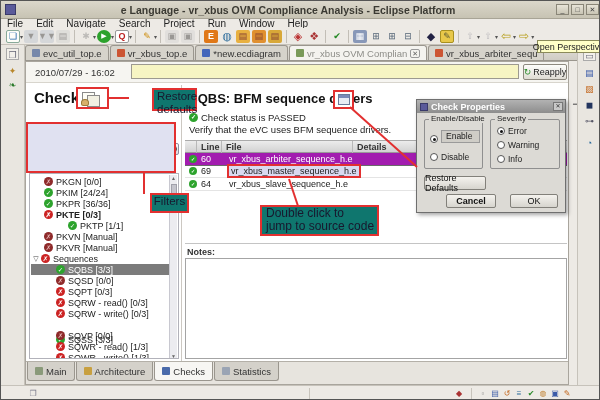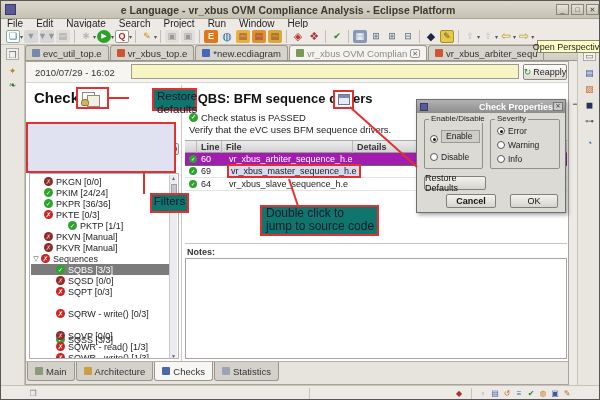--- a/index.html
+++ b/index.html
@@ -102,21 +102,21 @@
   .redfile{border:2px solid #e23030;background:#d9d9f0;padding:0 2px;color:#222;}
   #tblbottom{left:184px;top:242px;width:382px;height:1px;background:#c4c4c4;}
   #noteslabel{left:186px;top:246px;font-size:9px;font-weight:bold;color:#333;}
   #notesbox{left:184px;top:257px;width:382px;height:101px;background:#fff;border:1px solid #a4a4a4;}
   
   #dlg{left:415px;top:98px;width:150px;height:114px;background:#dcdad5;border:1px solid #6f6f6f;
        box-shadow:2px 2px 4px rgba(0,0,0,.35);z-index:40;}
   #dlgtitle{position:absolute;left:0;top:0;width:100%;height:13px;background:linear-gradient(#b2b2b2,#8d8d8d);
             display:flex;align-items:center;}
   #dlgtitle .dic{width:8px;height:8px;background:#5a5a9a;border:1px solid #3a3a6a;margin:0 3px;}
-  #dlgtitle .dt{flex:1;text-align:right;font-size:9px;font-weight:bold;color:#fff;}
+  #dlgtitle .dt{flex:1;text-align:left;font-size:9px;font-weight:bold;color:#fff;}
   #dlgtitle .dx{width:10px;height:9px;background:#c8c8c8;border:1px solid #777;font-size:6px;line-height:7px;
                 text-align:center;color:#333;margin-right:2px;}
   .fset{position:absolute;border:1px solid #8f8f8f;border-radius:2px;}
   .fleg{position:absolute;top:-6px;left:4px;background:#dcdad5;font-size:8px;color:#222;padding:0 2px;}
   .radio{position:absolute;display:flex;align-items:center;gap:3px;font-size:8.5px;color:#222;}
   .rb{width:8px;height:8px;border-radius:50%;border:1px solid #555;background:#fff;position:relative;flex:0 0 auto;}
   .rb.on::after{content:"";position:absolute;left:2px;top:2px;width:3px;height:3px;border-radius:50%;background:#111;}
   .sunken{background:#cfcdc7;border:1px solid #9a9a9a;padding:0 7px 1px 4px;}
   .dbtn{position:absolute;background:linear-gradient(#f4f2ee,#d6d4ce);border:1px solid #82807a;border-radius:2px;
         font-size:9px;color:#111;display:flex;align-items:center;justify-content:center;}
@@ -305,21 +305,21 @@
         <span>PKGN [0/0]</span>
       </div>
     <div class="trow ind1" style="top:13px;">
         <span class="tico p"></span>
         <span>PKIM [24/24]</span>
       </div>
     <div class="trow ind1" style="top:24px;">
         <span class="tico p"></span>
         <span>PKPR [36/36]</span>
       </div>
-    <div class="trow ind1" style="top:35px;">
+    <div class="trow ind1" style="top:35px;font-weight:bold;">
         <span class="tico f"></span>
         <span>PKTE [0/3]</span>
       </div>
     <div class="trow ind1" style="top:46px;margin-left:24px;">
         <span class="tico p"></span>
         <span>PKTP [1/1]</span>
       </div>
     <div class="trow ind1" style="top:57px;">
         <span class="tico n"></span>
         <span>PKVN [Manual]</span>
@@ -337,20 +337,24 @@
         <span class="tico p"></span>
         <span>SQBS [3/3]</span>
       </div>
     <div class="trow ind2" style="top:101px;">
         <span class="tico n"></span>
         <span>SQSD [0/0]</span>
       </div>
     <div class="trow ind2" style="top:112px;">
         <span class="tico f"></span>
         <span>SQPT [0/3]</span>
+      </div>
+    <div class="trow ind2" style="top:123px;">
+        <span class="tico f"></span>
+        <span>SQRW - read() [0/3]</span>
       </div>
     <div class="trow ind2" style="top:134px;">
         <span class="tico f"></span>
         <span>SQRW - write() [0/3]</span>
       </div>
     <div class="trow ind2" style="top:160px;">
         <span class="tico p"></span>
         <span>SQSS [3/3]</span>
       </div>
     <div class="trow ind2" style="top:156px;">

